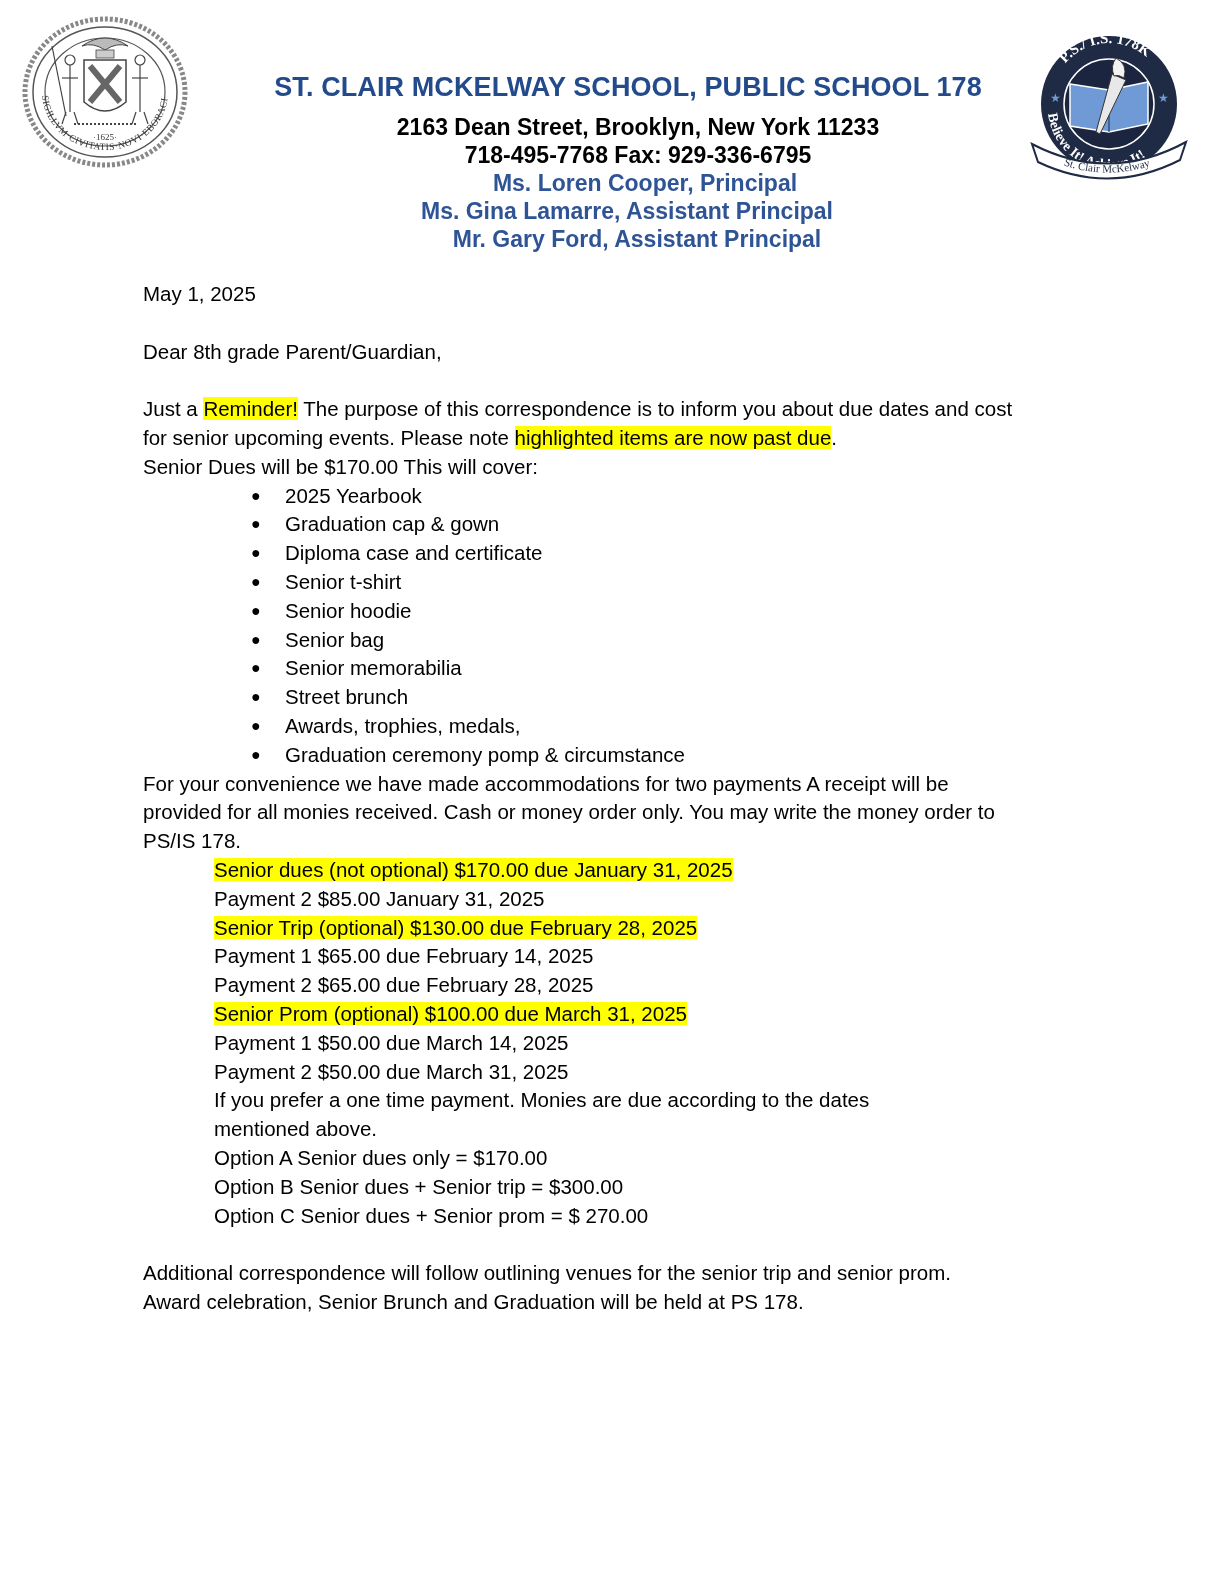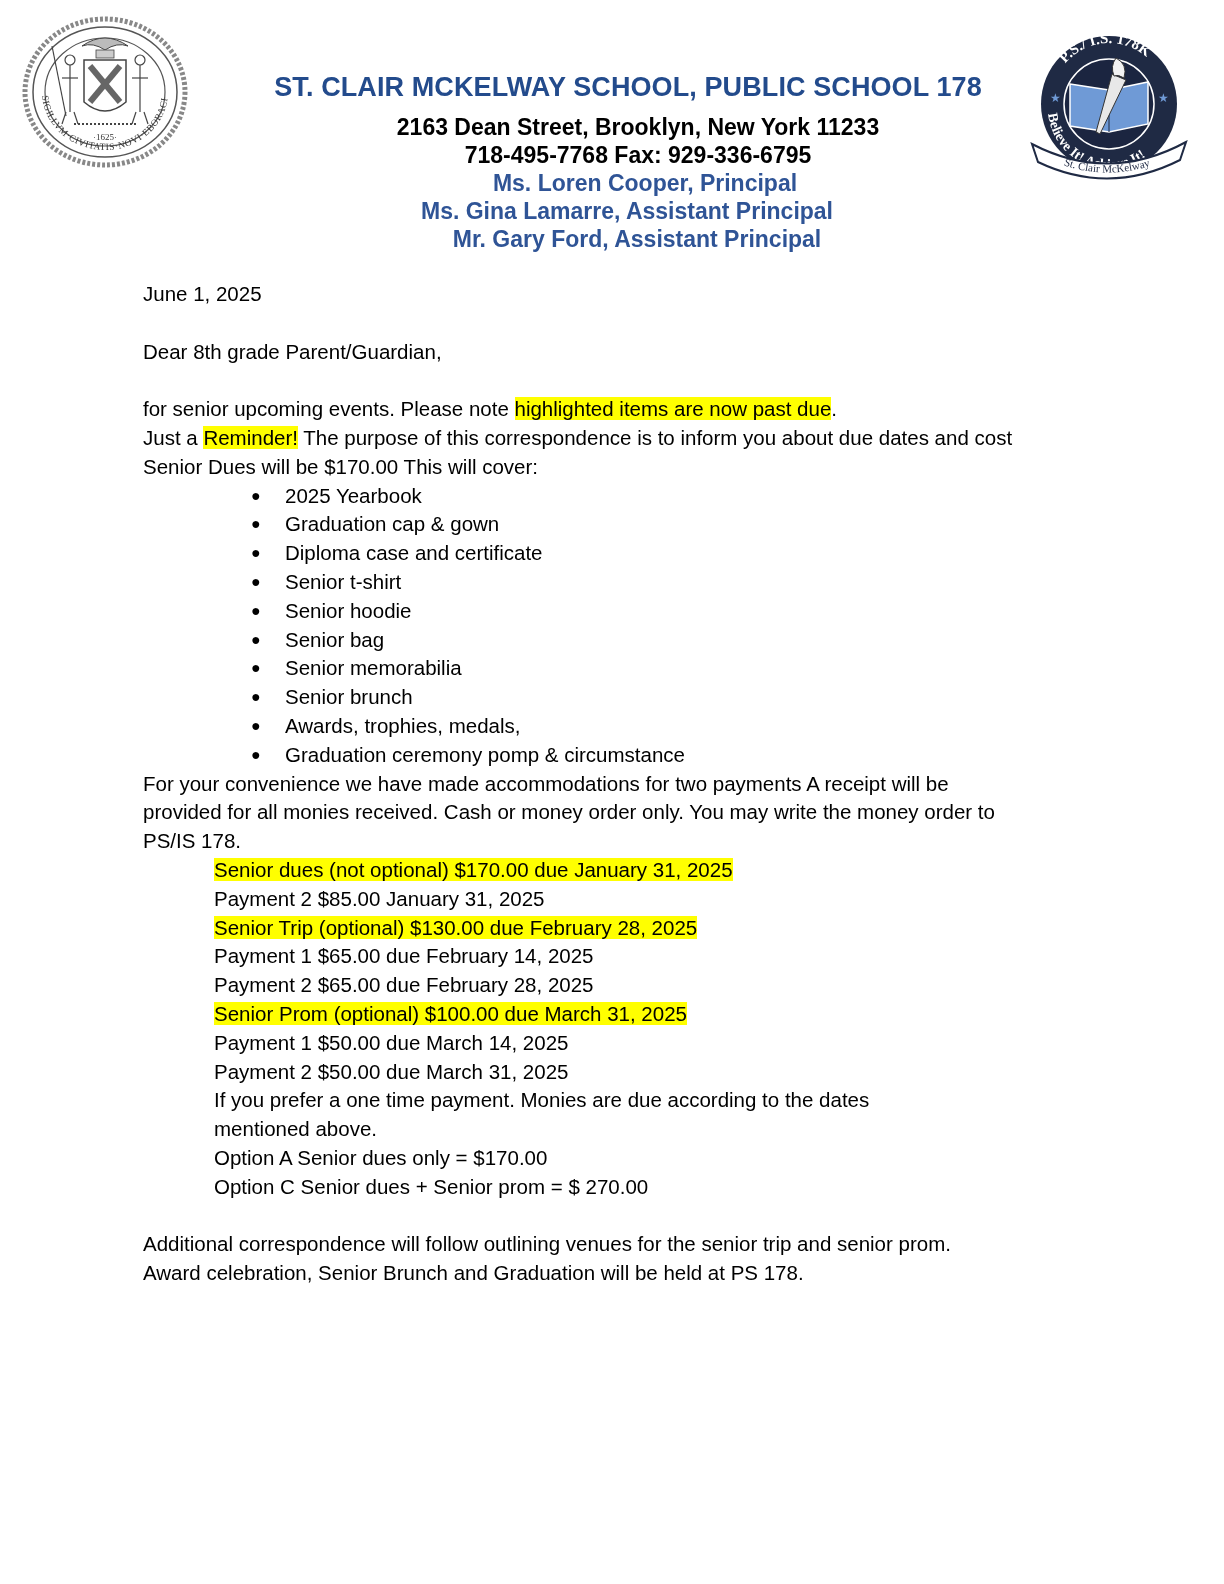--- a/index.html
+++ b/index.html
@@ -90,56 +90,57 @@
 </div>
 
 <div class="school-name">ST. CLAIR MCKELWAY SCHOOL, PUBLIC SCHOOL 178</div>
 <div class="hline addr">2163 Dean Street, Brooklyn, New York 11233</div>
 <div class="hline phone">718-495-7768 Fax: 929-336-6795</div>
 <div class="hline staff s1">Ms. Loren Cooper, Principal</div>
 <div class="hline staff s2">Ms. Gina Lamarre, Assistant Principal</div>
 <div class="hline staff s3">Mr. Gary Ford, Assistant Principal</div>
 
 <div class="body">
-  <p class="p">June 1, 2025</p>
+  <p class="p">May 1, 2025</p>
   <div class="gap"></div>
   <p class="p">Dear 8th grade Parent/Guardian,</p>
   <div class="gap"></div>
+  <p class="p"><span>Just a </span><span class="hl">Reminder!</span><span> The purpose of this correspondence is to inform you about due dates and cost</span></p>
   <p class="p"><span>for senior upcoming events. Please note </span><span class="hl">highlighted items are now past due</span><span>.</span></p>
-  <p class="p"><span>Just a </span><span class="hl">Reminder!</span><span> The purpose of this correspondence is to inform you about due dates and cost</span></p>
   <p class="p"><b>Senior Dues will be $170.00</b><span> This will cover:</span></p>
 
   <ul class="cover">
     <li><span class="bullet">●</span><span>2025 Yearbook</span></li>
     <li><span class="bullet">●</span><span>Graduation cap &amp; gown</span></li>
     <li><span class="bullet">●</span><span>Diploma case and certificate</span></li>
     <li><span class="bullet">●</span><span>Senior t-shirt</span></li>
     <li><span class="bullet">●</span><span>Senior hoodie</span></li>
     <li><span class="bullet">●</span><span>Senior bag</span></li>
     <li><span class="bullet">●</span><span>Senior memorabilia</span></li>
-    <li><span class="bullet">●</span><span>Senior brunch</span></li>
+    <li><span class="bullet">●</span><span>Street brunch</span></li>
     <li><span class="bullet">●</span><span>Awards, trophies, medals,</span></li>
     <li><span class="bullet">●</span><span>Graduation ceremony pomp &amp; circumstance</span></li>
   </ul>
 
   <p class="p">For your convenience we have made accommodations for two payments A receipt will be</p>
   <p class="p"><span>provided for all monies received. </span><b>Cash or money order only.</b><span> You may write the money order to</span></p>
   <p class="p">PS/IS 178.</p>
 
   <div class="indent">
     <p class="p"><b class="hl">Senior dues (not optional) $170.00 due January 31, 2025</b></p>
     <p class="p">Payment 2 $85.00 January 31, 2025</p>
     <p class="p"><b class="hl">Senior Trip (optional) $130.00 due February 28, 2025</b></p>
     <p class="p">Payment 1 $65.00 due February 14, 2025</p>
     <p class="p">Payment 2 $65.00 due February 28, 2025</p>
     <p class="p"><b class="hl">Senior Prom (optional) $100.00 due March 31, 2025</b></p>
     <p class="p">Payment 1 $50.00 due March 14, 2025</p>
     <p class="p">Payment 2 $50.00 due March 31, 2025</p>
     <p class="p"><span>If you prefer a </span><b>one time payment.  Monies are due according to the dates</b></p>
     <p class="p"><b>mentioned above.</b></p>
     <p class="p"><b>Option A</b><span> Senior dues only = $170.00</span></p>
+    <p class="p"><b>Option B</b><span> Senior dues + Senior trip = $300.00</span></p>
     <p class="p"><b>Option C</b><span> Senior dues + Senior prom = $ 270.00</span></p>
   </div>
 
   <div class="gap"></div>
   <p class="p">Additional correspondence will follow outlining venues for the senior trip and senior prom.</p>
   <p class="p">Award celebration, Senior Brunch and Graduation will be held at PS 178.</p>
 </div>
 
 </body></html>

